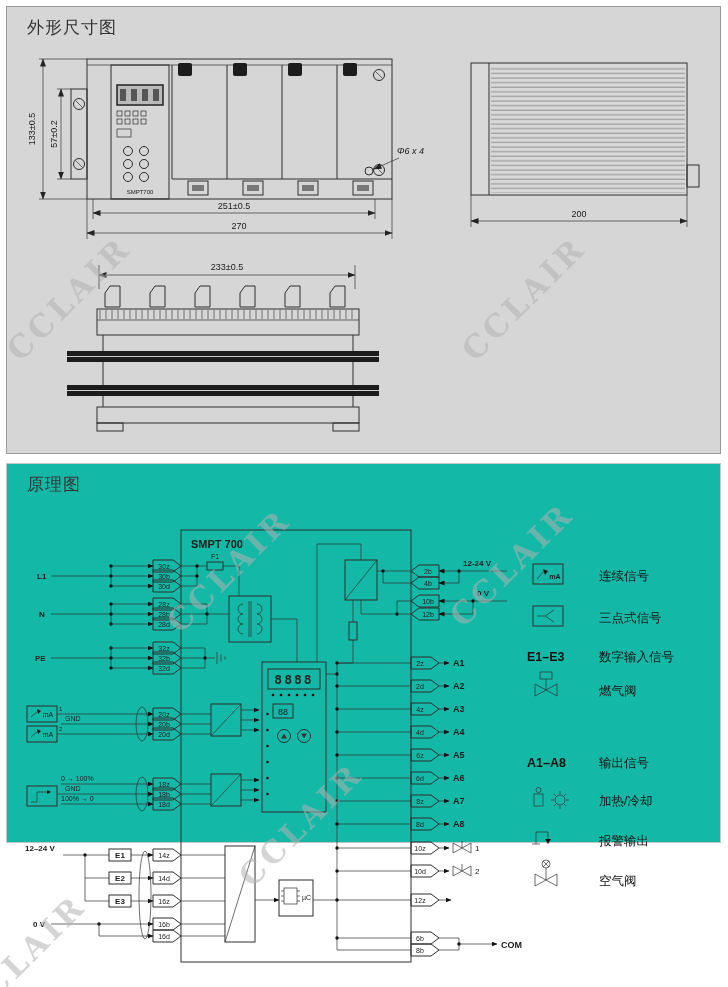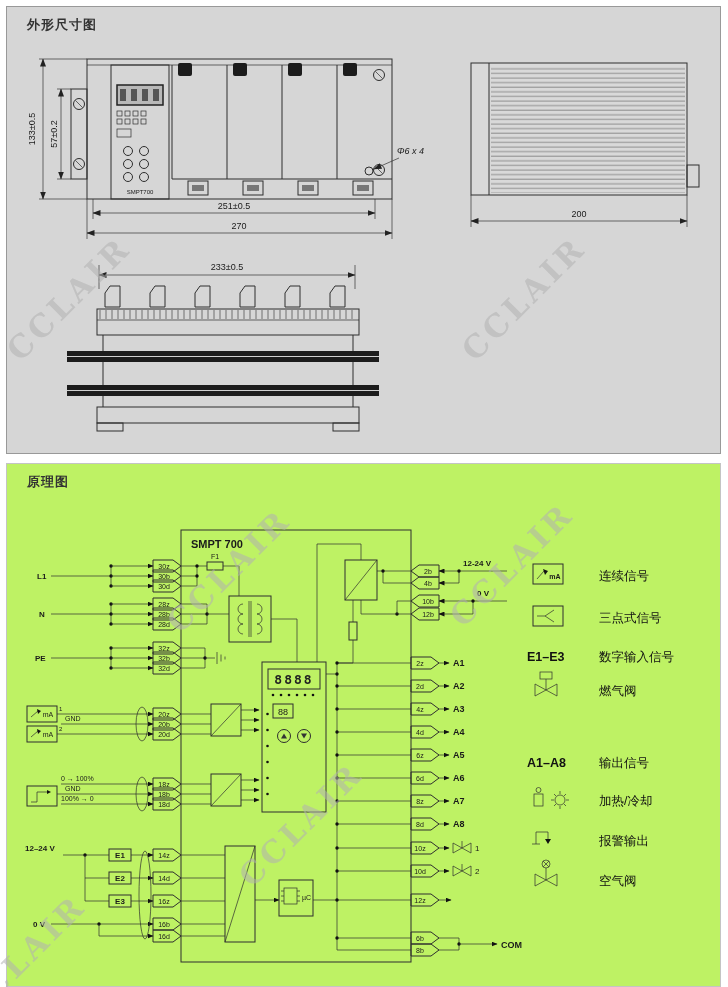--- a/index.html
+++ b/index.html
@@ -1,21 +1,21 @@
 <!DOCTYPE html>
 <html><head>
 <meta charset="utf-8">
 <style>
   *{margin:0;padding:0;box-sizing:border-box}
   html,body{width:728px;height:987px;background:#fff;overflow:hidden;position:relative;
     font-family:"Liberation Sans",sans-serif}
   .panel{position:absolute}
   #p-top{left:6px;top:6px;width:715px;height:448px;background:#d6d6d6;border:1px solid #999}
-  #p-sch{left:6px;top:463px;width:715px;height:524px;background:#bef264;border:1px solid #c4c4c4}
-  .panel-title{position:absolute;left:20px;top:9px;font-size:13px;font-weight:bold;color:#333;letter-spacing:1px}
+  #p-sch{left:6px;top:463px;width:715px;height:380px;background:#14b8a6;border:1px solid #c4c4c4}
+  .panel-title{position:absolute;left:20px;top:9px;font-size:17px;font-weight:normal;color:#333;letter-spacing:1px}
   .drawing{position:absolute;left:0;top:0}
   svg text{font-family:"Liberation Sans",sans-serif;fill:#1a1a1a}
   .ln{stroke:#2e2e2e;stroke-width:1;fill:none}
   .lt{stroke:#2e2e2e;stroke-width:0.7;fill:none}
   .dm{stroke:#333;stroke-width:0.7;fill:none}
   .dot{fill:#111;stroke:none}
   .t6{font-size:6px}.t7{font-size:7px}.t8{font-size:8px}.t9{font-size:9px}.t11{font-size:11px}
   .b{font-weight:bold}
   .seg{font-family:"DejaVu Sans Mono",monospace;font-size:13px;letter-spacing:2px;font-weight:bold;fill:#222}
   .cn{font-size:12.5px;fill:#111}

